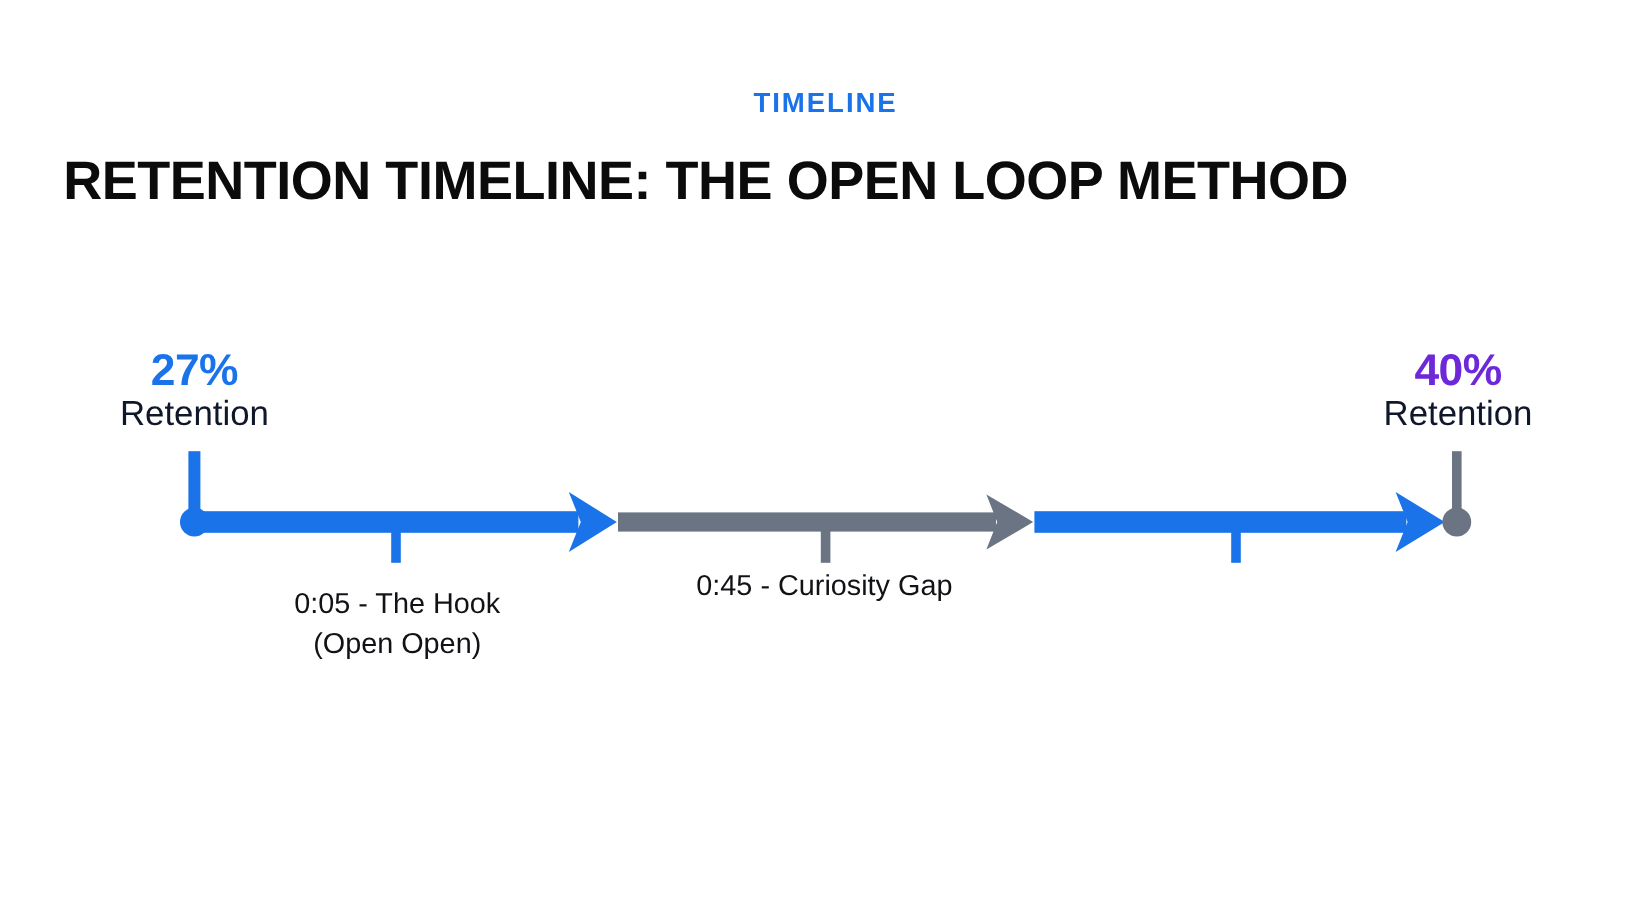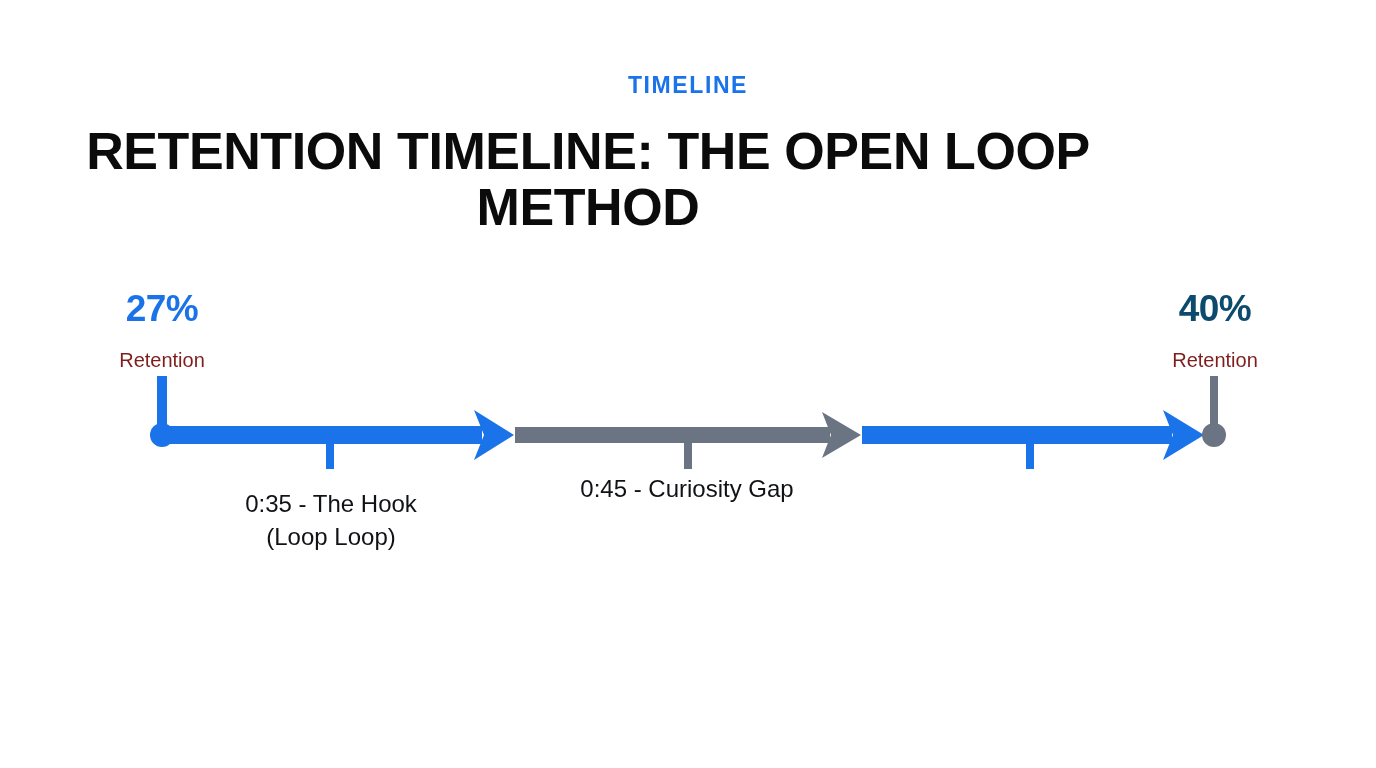--- a/index.html
+++ b/index.html
@@ -31,21 +31,21 @@
     letter-spacing: 1.6px;
     color: #1a73e8;
     font-family: "Liberation Sans", sans-serif;
   }
   .title {
     position: absolute;
     top: 123px;
     left: 0;
     width: 1176px;
     text-align: center;
-    font-size: 52px;
+    font-size: 45px;
     line-height: 56px;
     font-weight: 700;
     letter-spacing: -0.4px;
     color: #0b0b0c;
     font-family: "Liberation Sans", sans-serif;
   }
 
   
   .timeline {
     position: absolute;
@@ -65,37 +65,36 @@
     width: 260px;
   }
   .endpoint .pct {
     font-size: 37px;
     font-weight: 700;
     line-height: 42px;
     letter-spacing: -0.5px;
     font-family: "Liberation Sans", sans-serif;
   }
   .endpoint .pct-label {
-    font-size: 20px;
+    font-size: 29px;
     line-height: 31px;
     font-weight: 400;
-    color: #7f1d1d;
+    color: #0f172a;
     font-family: "Liberation Sans", sans-serif;
-    margin-top: 15px;
   }
   #endpoint-start {
     left: 32px;
     top: 288px;
   }
   #endpoint-start .pct { color: #1a73e8; }
   #endpoint-end {
     left: 1085px;
     top: 288px;
   }
-  #endpoint-end .pct { color: #0c4a6e; }
+  #endpoint-end .pct { color: #6d28d9; }
 
   
   .milestone {
     position: absolute;
     text-align: center;
     width: 340px;
     font-size: 24px;
     line-height: 33px;
     font-weight: 400;
     color: #111215;
@@ -146,22 +145,22 @@
     <div class="pct">27%</div>
     <div class="pct-label">Retention</div>
   </div>
 
   <div class="endpoint" id="endpoint-end">
     <div class="pct">40%</div>
     <div class="pct-label">Retention</div>
   </div>
 
   <div class="milestone" id="milestone-0">
-    <span>0:35 - The Hook</span>
-    <span class="line2">(Loop Loop)</span>
+    <span>0:05 - The Hook</span>
+    <span class="line2">(Open Open)</span>
   </div>
 
   <div class="milestone" id="milestone-1">
     <span>0:45 - Curiosity Gap</span>
   </div>
 
 
 </div>
 
 </body></html>

